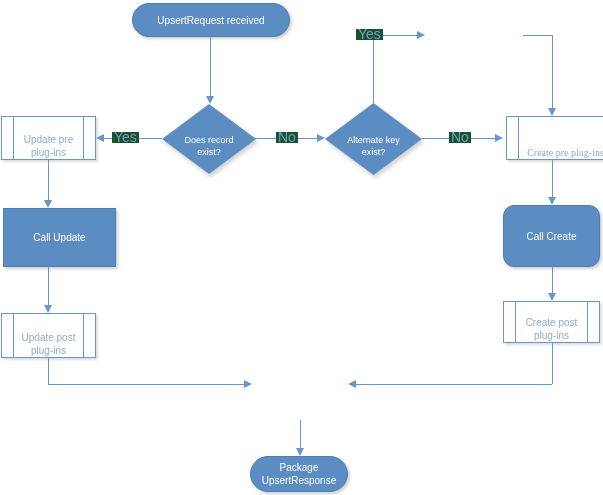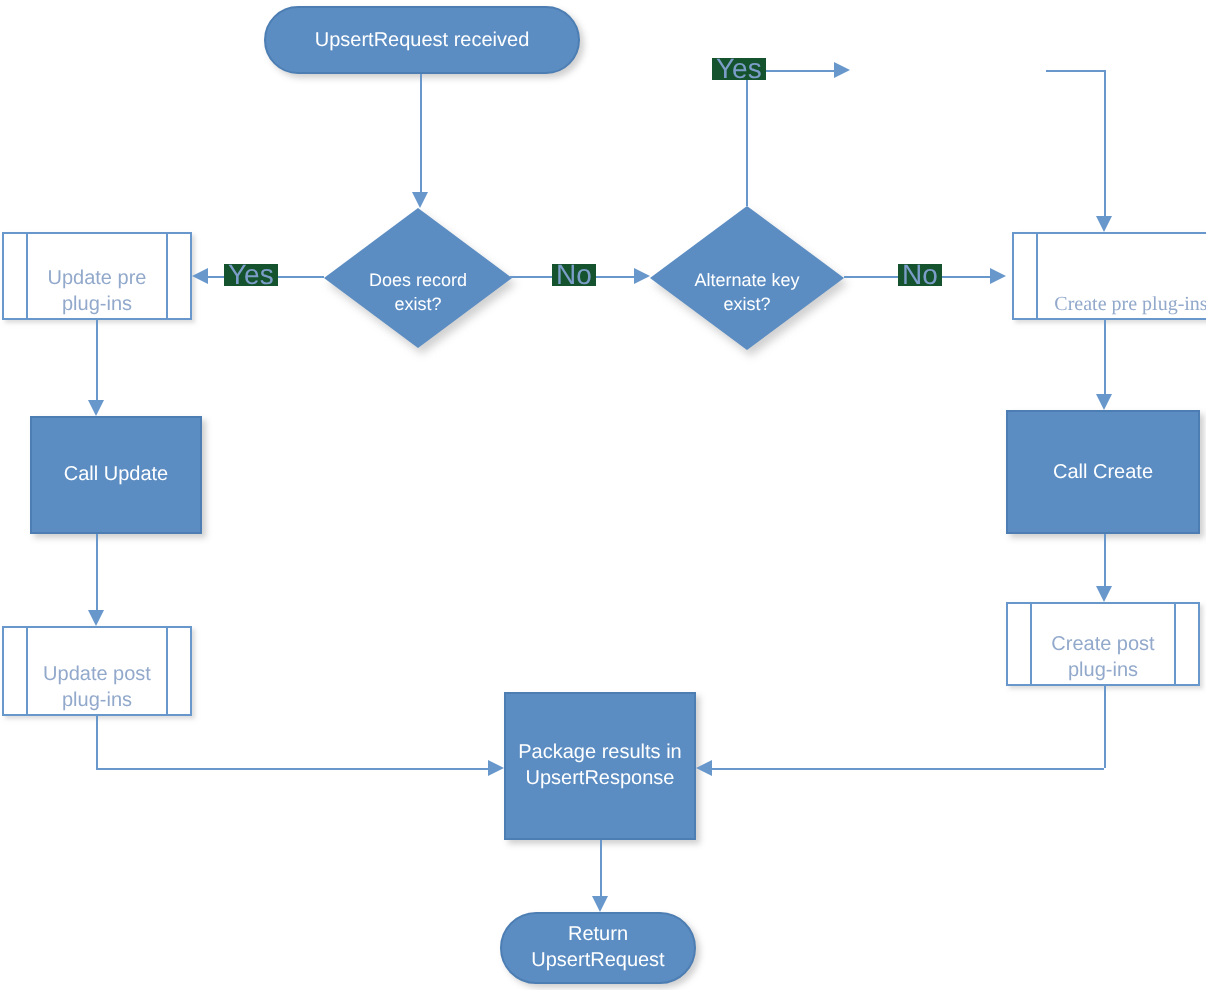--- a/index.html
+++ b/index.html
@@ -36,22 +36,22 @@
   .ah-left{border-top:4px solid transparent;border-bottom:4px solid transparent;border-right:8px solid var(--line);}
   .edge-label{position:absolute;font-size:14px;color:var(--labelText);background:#14532d;padding:0 2px;line-height:11px;text-align:right;}
 
   
   #n-start{left:132px;top:3px;width:158px;height:34px;}
   #n-copy{left:425px;top:2px;width:98px;height:70px;padding:2px 4px;}
   #n-d1{left:162px;top:104px;width:94px;height:70px;}
   #n-d2{left:325px;top:103px;width:97px;height:72px;}
   #n-update-pre{left:1px;top:116px;width:95px;height:44px;}
   #n-create-pre{left:506px;top:116px;width:119px;height:44px;font-family:Liberation Serif, serif;}
-  #n-call-update{left:15px;top:208px;width:86px;height:59px;}
-  #n-call-create{left:503px;top:205px;width:97px;height:62px;}
+  #n-call-update{left:3px;top:208px;width:113px;height:59px;}
+  #n-call-create{left:503px;top:205px;width:97px;height:62px;border-radius:11px;}
   #n-update-post{left:1px;top:313px;width:95px;height:45px;}
   #n-create-post{left:503px;top:301px;width:97px;height:42px;}
   #n-package{left:252px;top:346px;width:96px;height:74px;padding:0 4px;}
   #n-end{left:250px;top:456px;width:98px;height:36px;border-radius:18px;}
   .diamond-inner{max-width:72px;margin-top:16px;}
 </style>
 </head>
 <body>
 
 <div class="canvas">
@@ -90,26 +90,23 @@
   </div>
 
   <div class="node subproc" id="n-create-post">
     <span class="lbl">Create post plug-ins</span>
   </div>
 
   <div class="node subproc" id="n-update-post">
     <span class="lbl">Update post plug-ins</span>
   </div>
 
-  <div class="node filled" id="n-package">
-    <span class="lbl">Package results in UpsertResponse</span>
-  </div>
 
   <div class="node filled terminator" id="n-end">
-    <span class="lbl">Return UpsertRequest</span>
+    <span class="lbl">Package UpsertResponse</span>
   </div>
 
   <div class="vline" style="left:210px;top:37px;height:60px;"></div>
   <div class="ah ah-down" style="left:206px;top:96px;"></div>
 
   <div class="hline" style="left:104px;top:138px;width:58px;"></div>
   <div class="ah ah-left" style="left:96px;top:134px;"></div>
   <span class="edge-label" style="left:112px;top:132px;">Yes</span>
 
   <div class="hline" style="left:255px;top:138px;width:62px;"></div>

